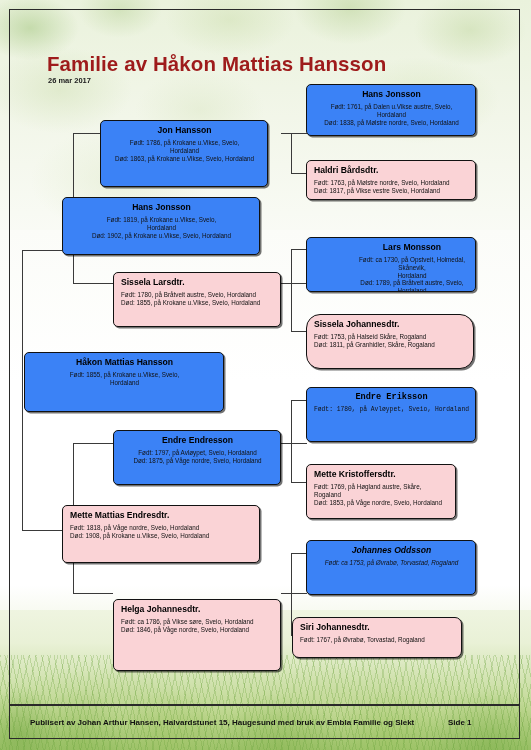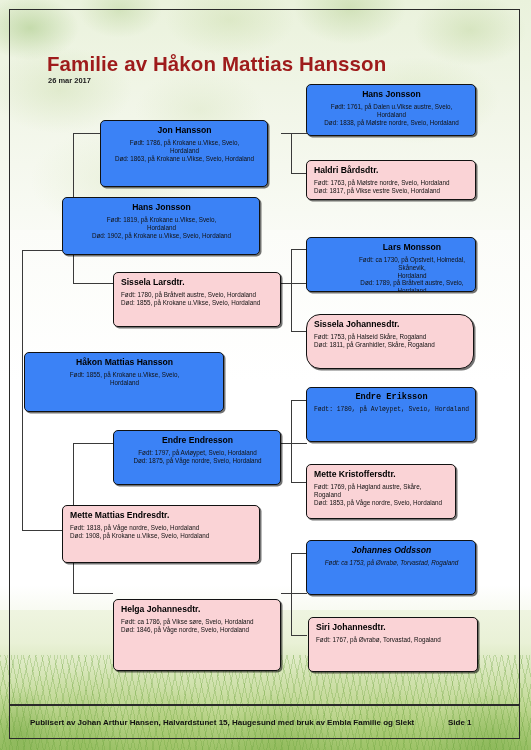--- a/index.html
+++ b/index.html
@@ -230,21 +230,21 @@
     <div class="name">Mette Kristoffersdtr.</div>
     <div class="detail">Født: 1769, på Høgland austre, Skåre, Rogaland</div>
     <div class="detail">Død: 1853, på Våge nordre, Sveio, Hordaland</div>
   </div>
 
   <div class="card male" style="left:306px;top:540px;width:170px;height:55px;font-style:italic;">
     <div class="name">Johannes Oddsson</div>
     <div class="detail">Født: ca 1753, på Øvrabø, Torvastad, Rogaland</div>
   </div>
 
-  <div class="card female" style="left:308px;top:617px;width:170px;height:55px;">
+  <div class="card female" style="left:292px;top:617px;width:170px;height:41px;border-radius:7px;">
     <div class="name">Siri Johannesdtr.</div>
     <div class="detail">Født: 1767, på Øvrabø, Torvastad, Rogaland</div>
   </div>
 
   <div class="footer-rule"></div>
   <div class="footer-text">Publisert av Johan Arthur Hansen, Halvardstunet 15, Haugesund med bruk av Embla Familie og Slekt</div>
   <div class="footer-page">Side 1</div>
 
 </div>
 

